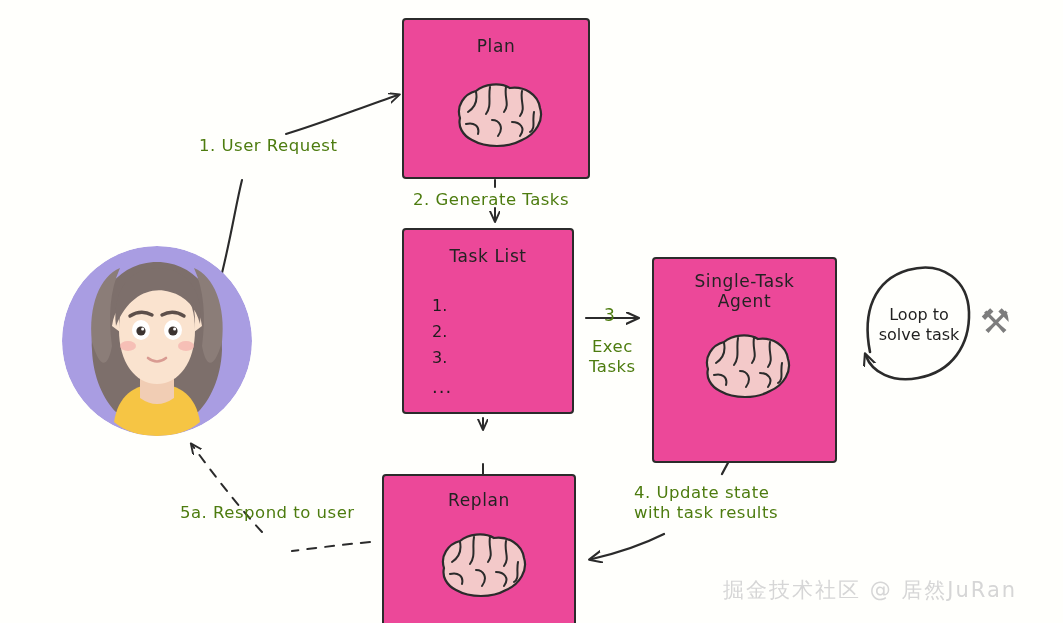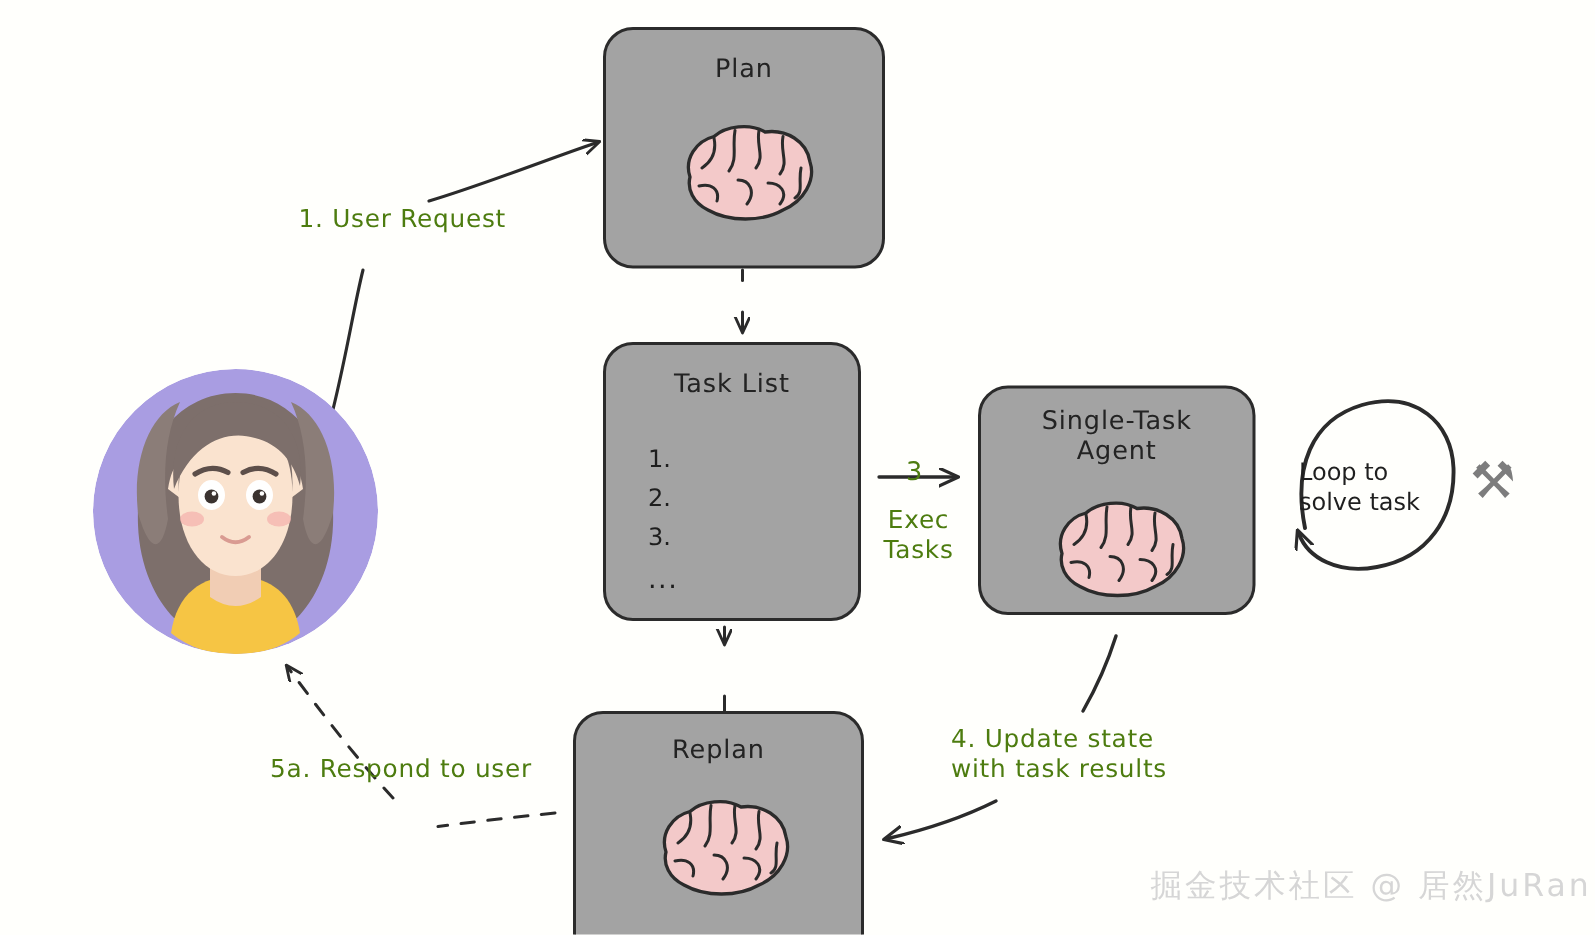--- a/index.html
+++ b/index.html
@@ -22,23 +22,23 @@
   }
   .svg-layer {
     position: absolute;
     left: 0; top: 0;
     width: 1063px;
     height: 623px;
     pointer-events: none;
   }
   .node-box {
     position: absolute;
-    background: #a3a3a3;
+    background: #ec4899;
     border: 2.6px solid #2b2b2b;
-    border-radius: 20px;
+    border-radius: 4px;
     box-sizing: border-box;
   }
   .node-title {
     position: absolute;
     left: 0;
     width: 100%;
     text-align: center;
     font-family: "DejaVu Sans", sans-serif;
     font-size: 17px;
     color: #232323;
@@ -84,21 +84,21 @@
   .avatar {
     position: absolute;
     border-radius: 50%;
     overflow: hidden;
   }
   .loop-label {
     position: absolute;
     font-family: "DejaVu Sans", sans-serif;
     font-size: 16px;
     color: #1f1f1f;
-    text-align: left;
+    text-align: center;
     line-height: 1.25;
     white-space: pre-line;
   }
   .tools-icon {
     position: absolute;
     font-size: 34px;
     line-height: 1;
     filter: grayscale(1) contrast(0.9);
     color: #7d7d7d;
   }
@@ -220,21 +220,21 @@
       <div class="task-row">
         <span class="task-num">2.</span>
       </div>
       <div class="task-row">
         <span class="task-num">3.</span>
       </div>
       <div class="task-ellipsis">...</div>
     </div>
   </div>
 
-  <div class="node-box" style="left:652px; top:257px; width:185px; height:153px;">
+  <div class="node-box" style="left:652px; top:257px; width:185px; height:206px;">
     <div class="node-title" style="top:12px;">Single-Task
 Agent</div>
     <div class="brain-wrap" style="left:42px; top:72px; width:100px; height:72px;">
       <svg viewBox="0 0 100 72" width="100" height="72">
         <path d="M12,38 C8,26 16,14 28,11 C36,4 52,2 62,8 C76,6 90,14 92,28
                  C96,40 88,54 74,60 C60,68 38,68 24,60 C14,55 10,46 12,38 Z" fill="#f3c9c9" stroke="#2b2b2b" stroke-width="2.2"></path>
         <path d="M28,12 C30,22 26,28 20,32 M42,7 C40,18 44,26 38,34
                  M58,7 C56,18 62,24 56,32 M74,11 C72,22 78,28 72,36
                  M18,44 C26,42 32,46 30,54 M44,40 C52,40 56,48 50,56
                  M64,42 C72,42 78,48 72,56 M86,32 C84,42 88,48 82,52" fill="none" stroke="#2b2b2b" stroke-width="2" stroke-linecap="round"></path>
@@ -251,32 +251,33 @@
         <path d="M28,12 C30,22 26,28 20,32 M42,7 C40,18 44,26 38,34
                  M58,7 C56,18 62,24 56,32 M74,11 C72,22 78,28 72,36
                  M18,44 C26,42 32,46 30,54 M44,40 C52,40 56,48 50,56
                  M64,42 C72,42 78,48 72,56 M86,32 C84,42 88,48 82,52" fill="none" stroke="#2b2b2b" stroke-width="2" stroke-linecap="round"></path>
       </svg>
     </div>
   </div>
 
   <div class="edge-label" style="left:199px; top:136px;">1. User Request</div>
 
+  <div class="edge-label" style="left:413px; top:190px;">2. Generate Tasks</div>
 
   <div class="edge-label" style="left:604px; top:305px; font-size:17px;">3</div>
 
   <div class="edge-label" style="left:589px; top:337px; text-align:center;">Exec
 Tasks</div>
 
   <div class="edge-label" style="left:634px; top:483px; ">4. Update state
 with task results</div>
 
   <div class="edge-label" style="left:180px; top:503px;">5a. Respond to user</div>
 
 
   <div class="loop-label" style="left:866px; top:305px; width:106px;">Loop to
 solve task</div>
 
   <div class="tools-icon" style="left:980px; top:304px;">⚒</div>
 
-  <div class="watermark" style="left:723px; top:576px;margin-left:44px;">掘金技术社区 @ 居然JuRan</div>
+  <div class="watermark" style="left:723px; top:576px;">掘金技术社区 @ 居然JuRan</div>
 
 </div>
 
 </body></html>

